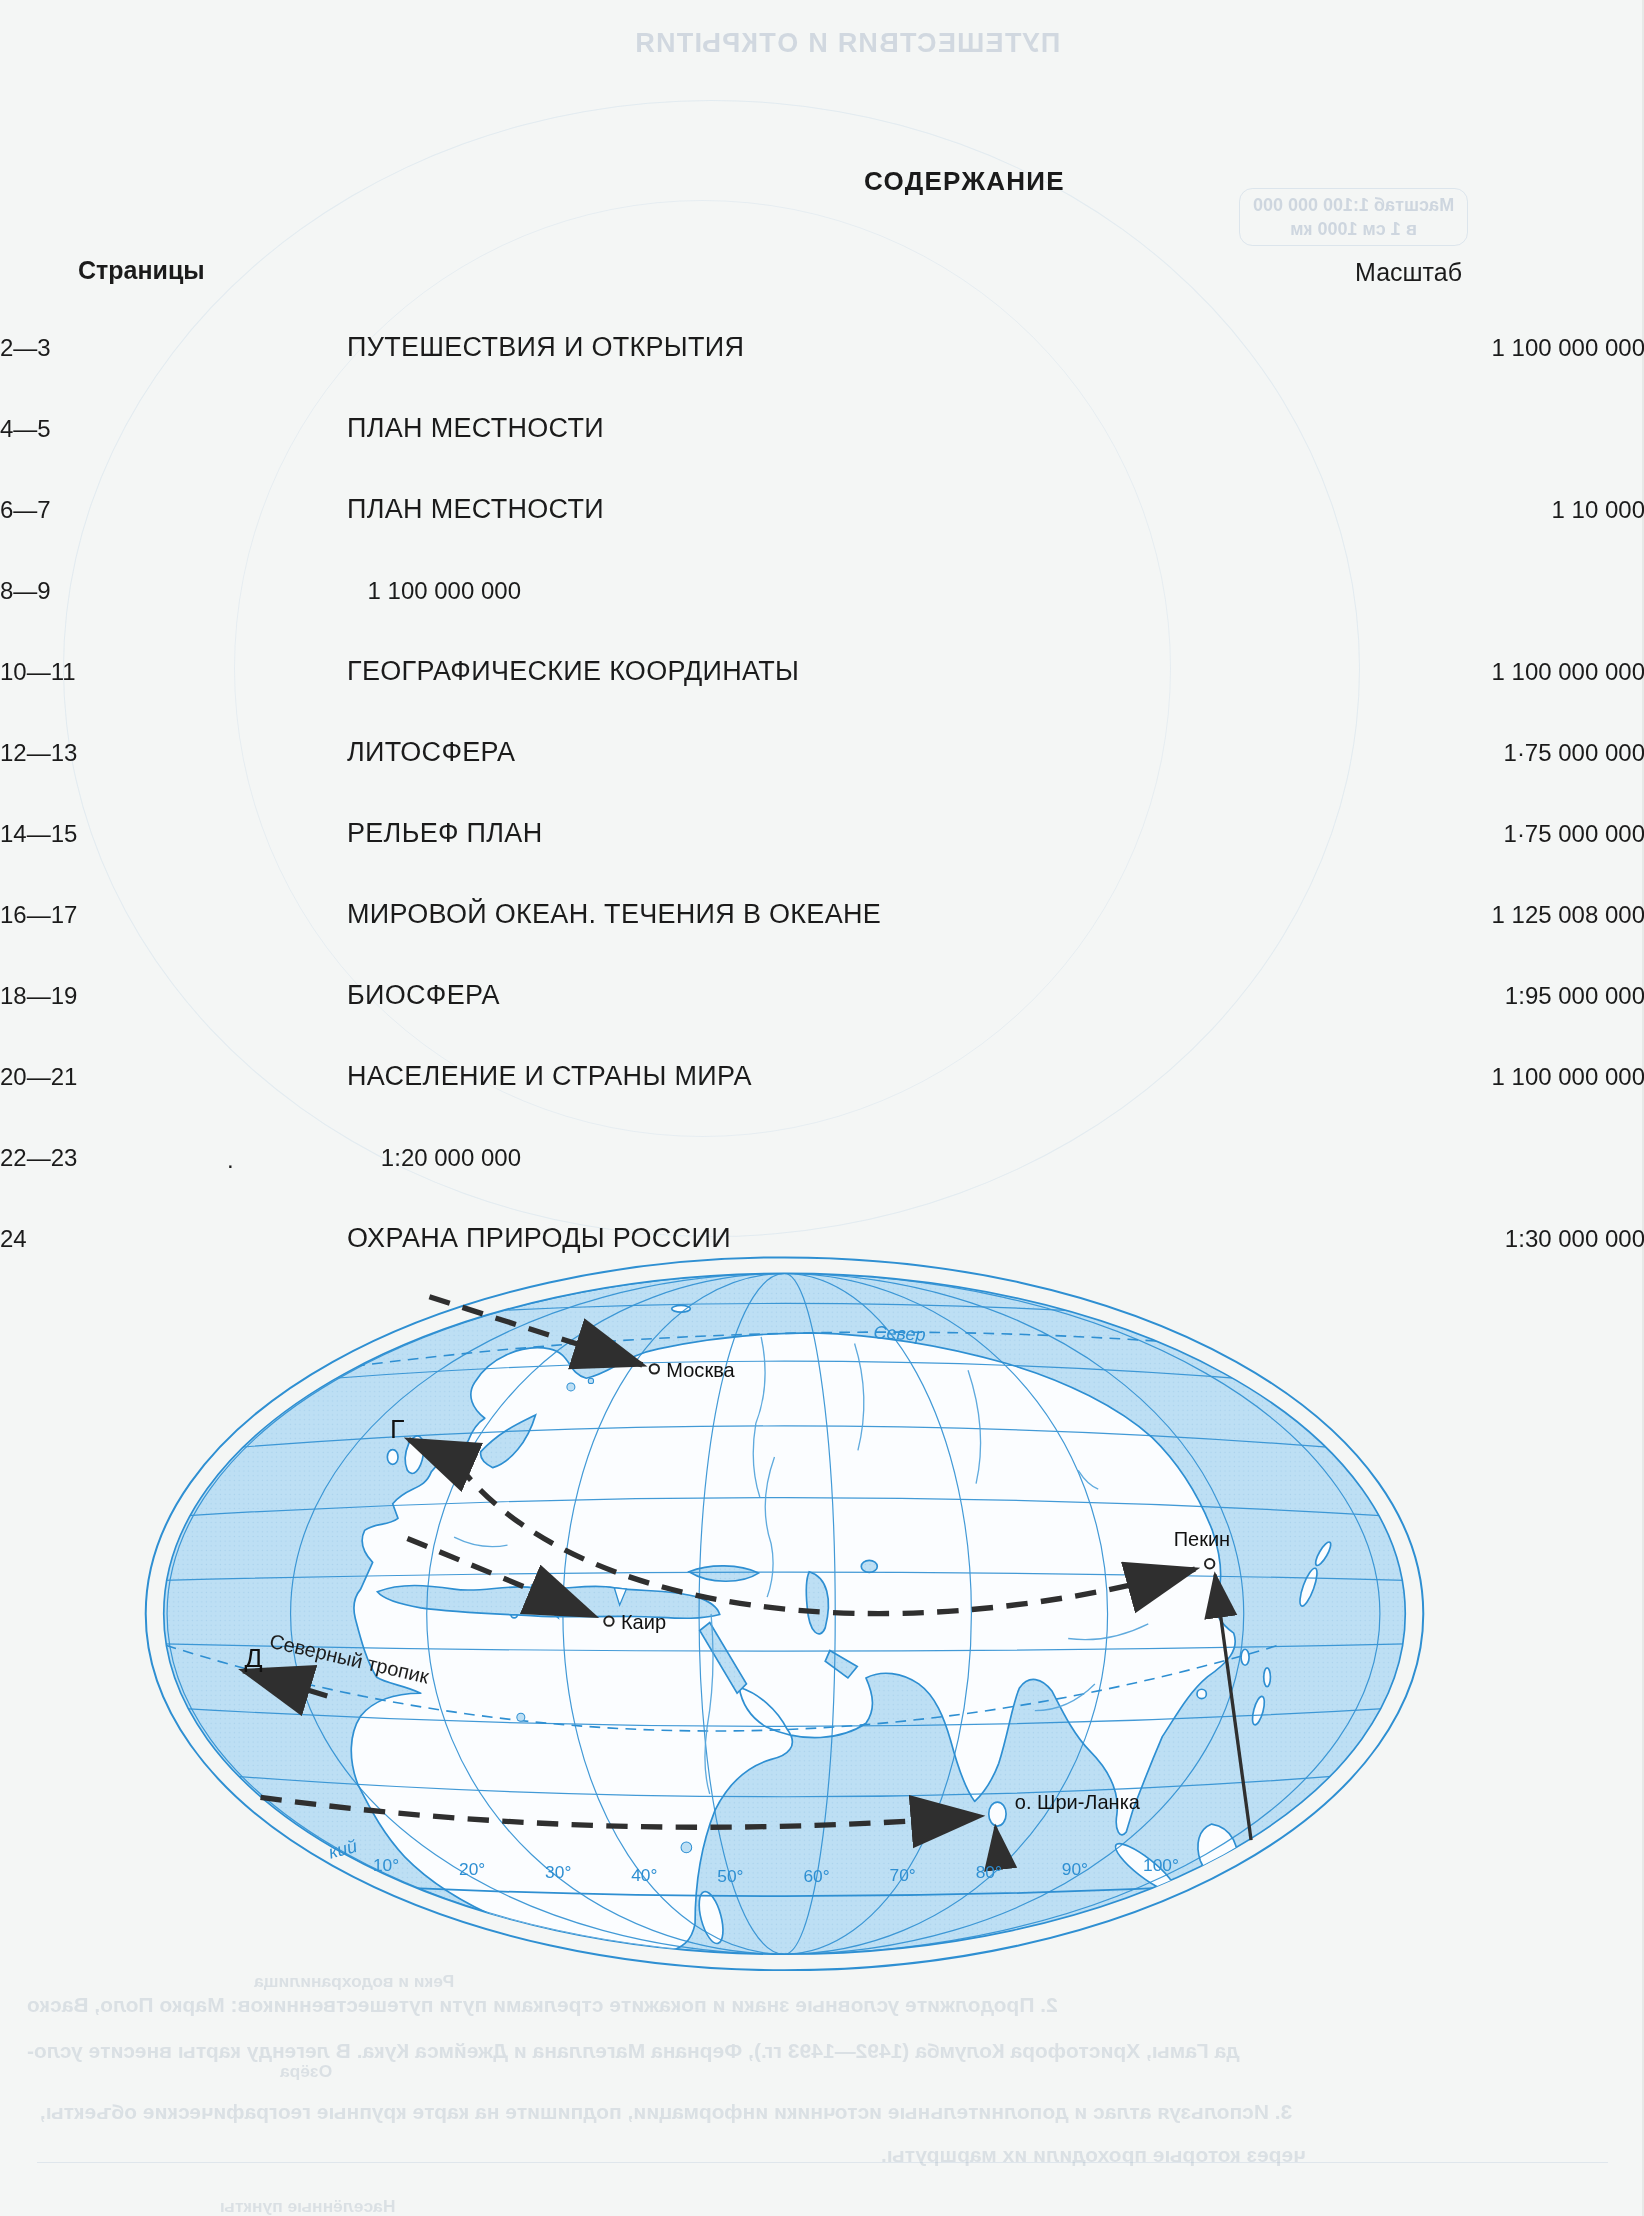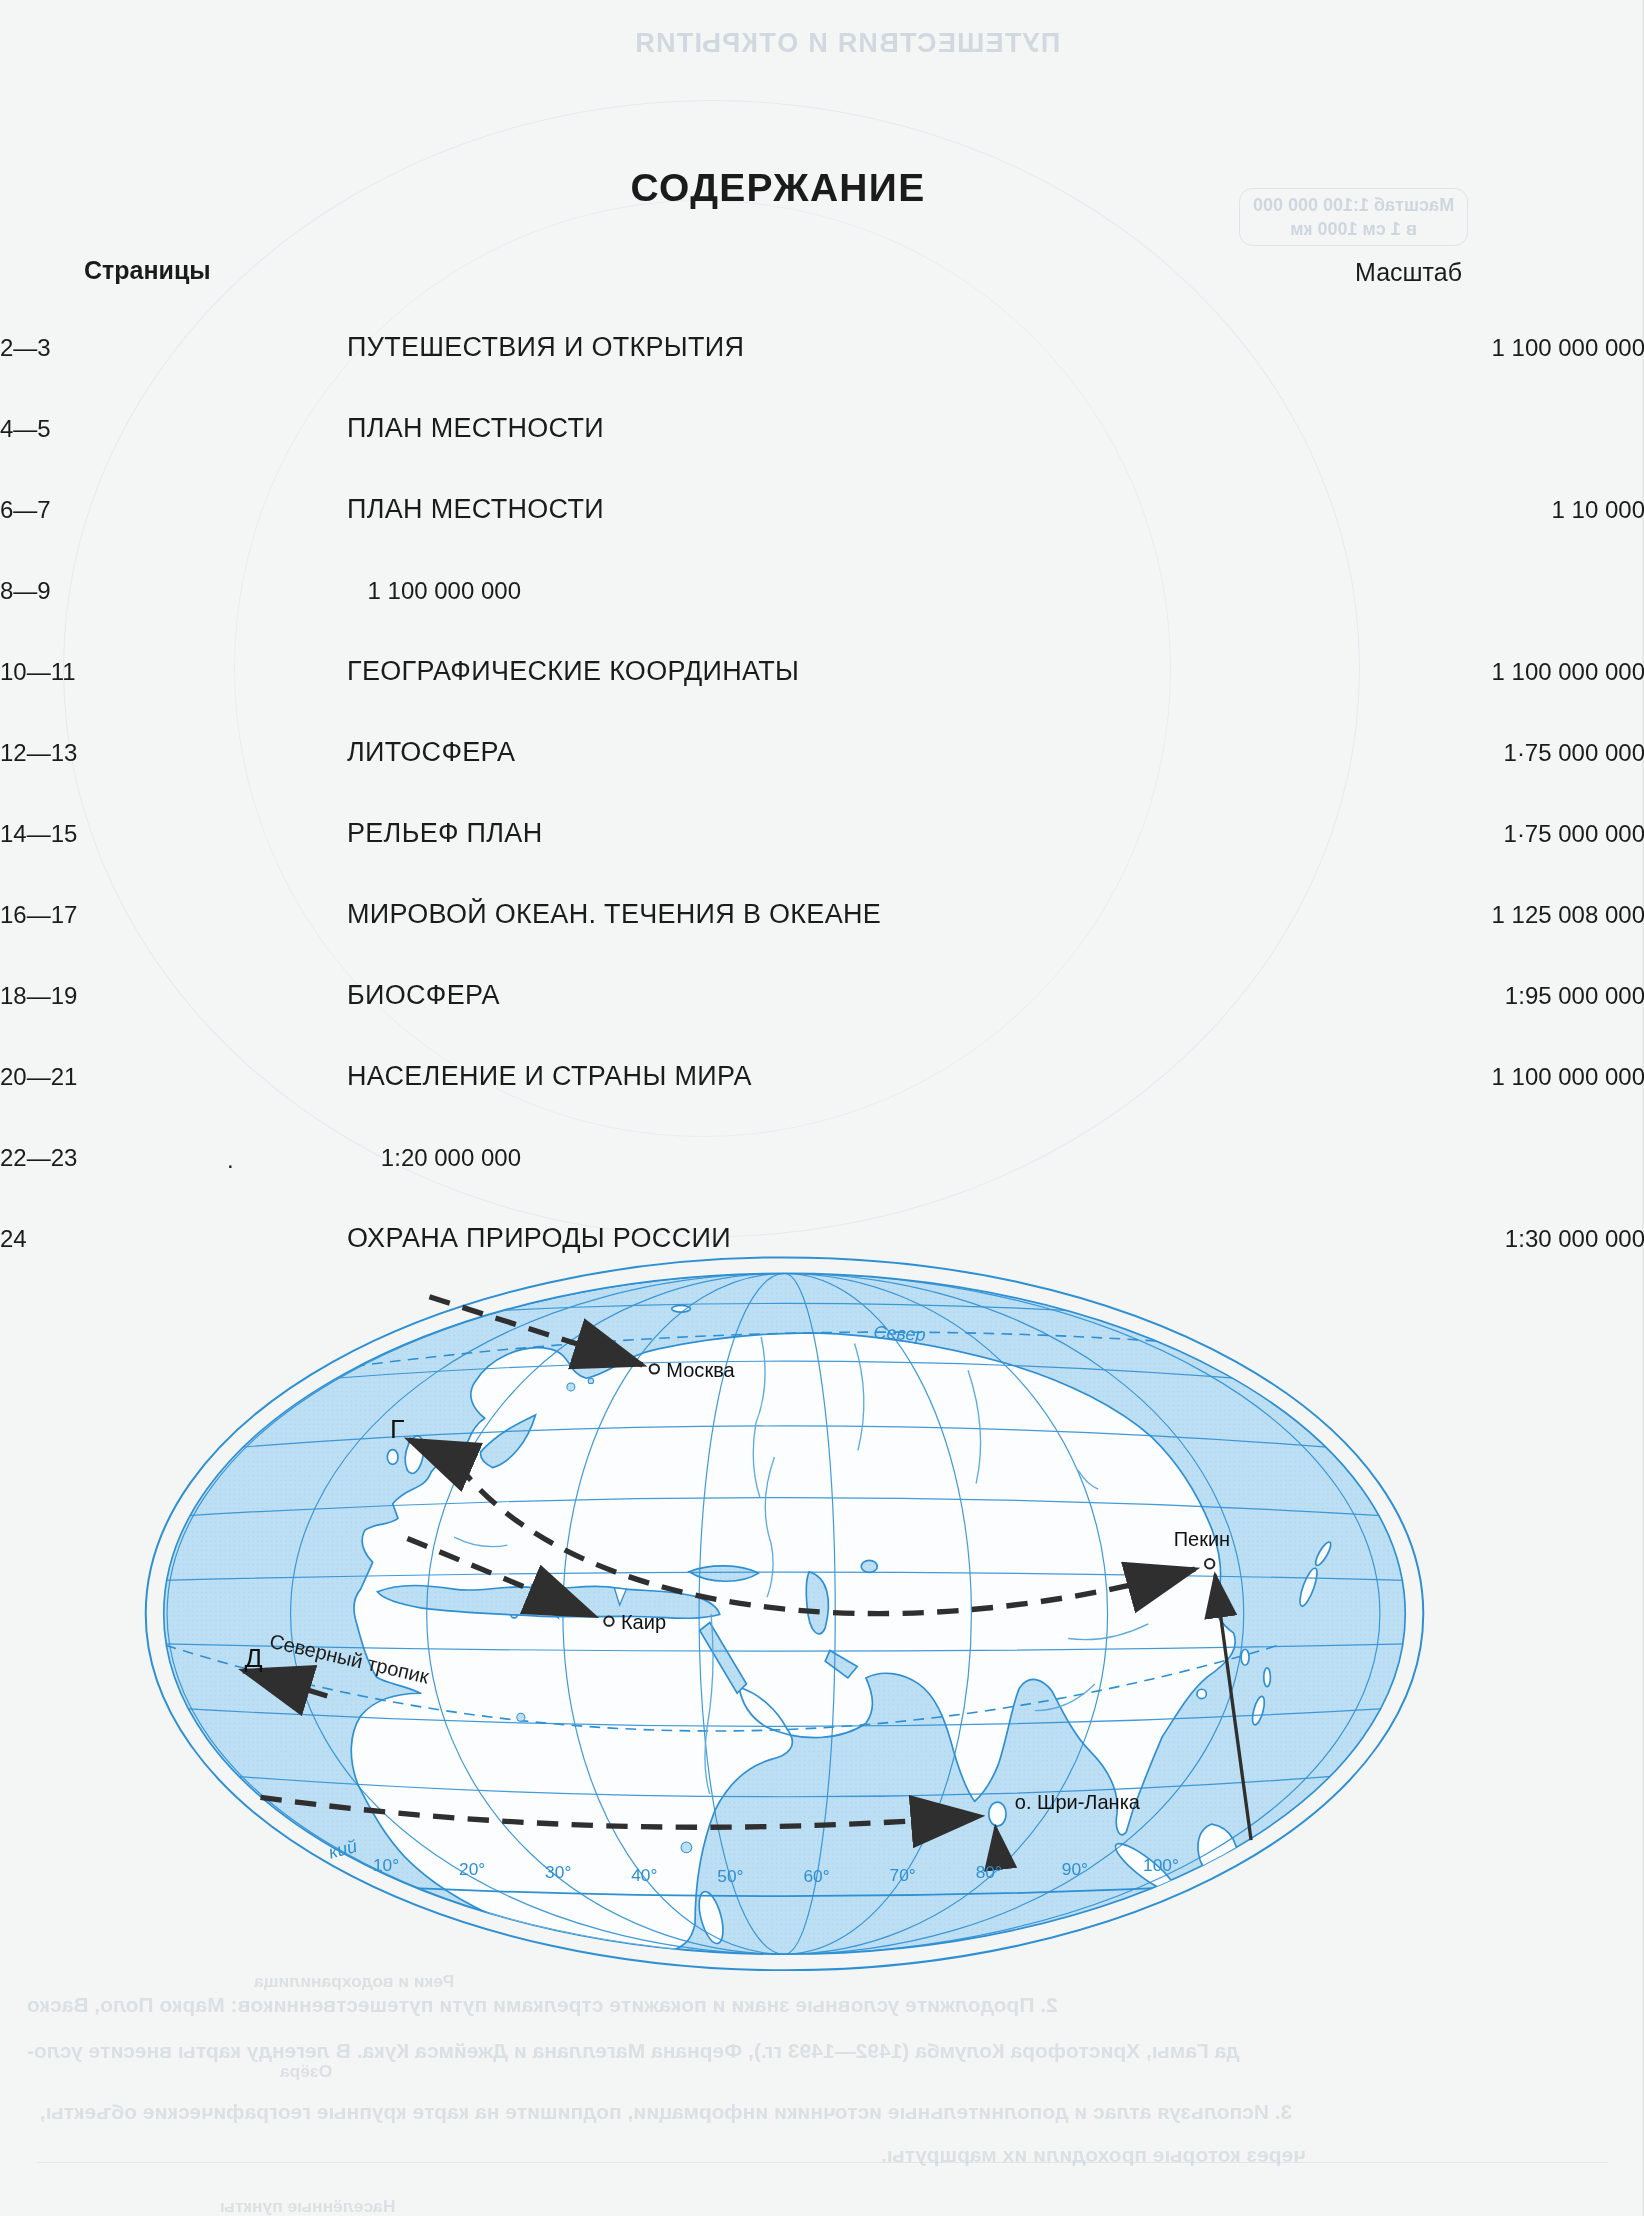--- a/index.html
+++ b/index.html
@@ -18,23 +18,23 @@
          border-radius:50%;border:1.3px solid rgba(110,160,210,0.13);}
   #ghost-globe-arc{position:absolute;left:234px;top:200px;width:935px;height:935px;
          border-radius:50%;border:0.7px solid rgba(110,160,210,0.10);}
   #ghost-scalebox{position:absolute;left:1239px;top:188px;width:227px;height:56px;
          border:1.3px solid rgba(100,140,190,0.16);border-radius:13.4px;
          display:flex;flex-direction:column;justify-content:center;align-items:center;
          transform:scaleX(-1);}
   #ghost-scalebox div{color:rgba(90,120,160,0.25);font-size:18px;font-weight:bold;line-height:24px;}
   .ghost-rule{position:absolute;left:37px;right:37px;height:1.3px;background:rgba(140,170,200,0.20);}
   
-  #page-title{position:absolute;left:491px;top:166px;width:574px;text-align:center;
-      font-size:39px;font-weight:bold;letter-spacing:1.3px;}
-  #hdr-pages{position:absolute;left:84px;top:256px;font-size:25px;font-weight:bold;}
+  #page-title{position:absolute;left:491px;top:166px;width:574px;text-align:right;
+      font-size:26px;font-weight:bold;letter-spacing:1.3px;}
+  #hdr-pages{position:absolute;left:78px;top:256px;font-size:25px;font-weight:bold;}
   #hdr-scale{position:absolute;left:1182px;top:258px;width:280px;text-align:right;
       font-size:25px;font-weight:normal;}
   #toc-rows{position:absolute;left:0;top:307px;width:1645px;}
   .toc-row{height:81px;display:flex;align-items:center;}
   .toc-pages{width:187px;text-align:left;font-size:24px;flex:0 0 auto;}
   .toc-name{margin-left:160px;font-size:27px;letter-spacing:0.3px;flex:1 1 auto;}
   .toc-scale{width:334px;text-align:right;font-size:24px;flex:0 0 auto;
       position:relative;}
   .stray-dot{position:absolute;left:40px;top:2.7px;font-size:24px;}
   

